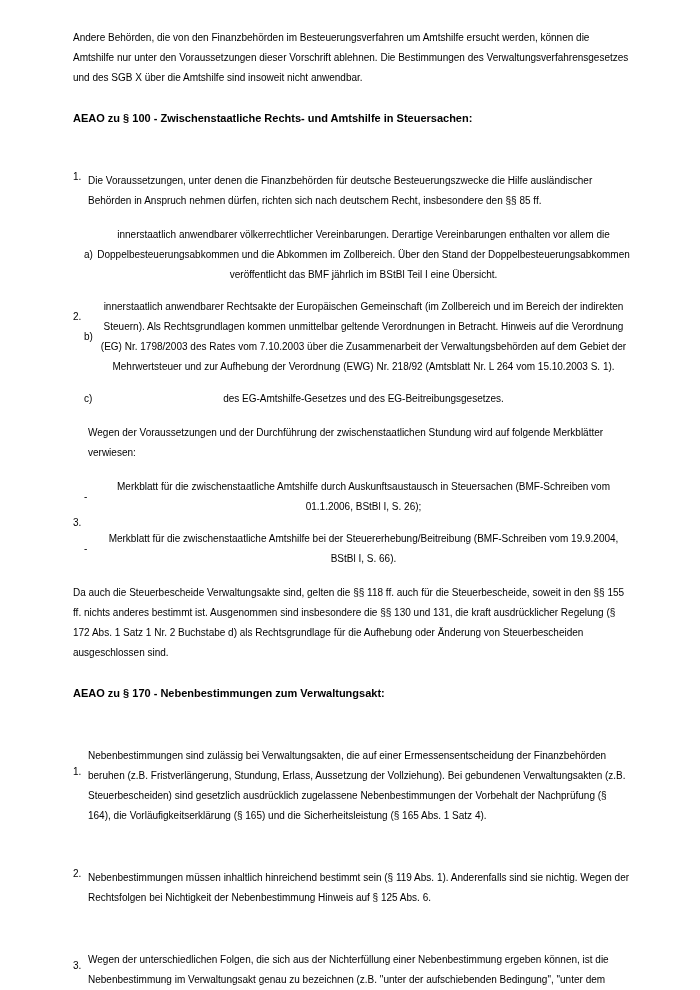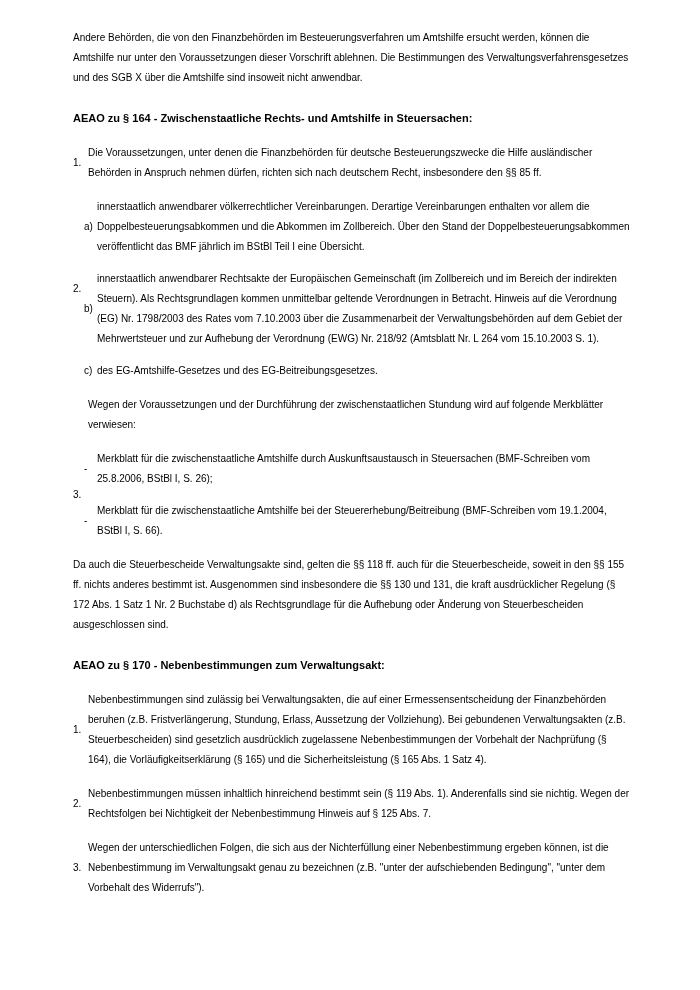--- a/index.html
+++ b/index.html
@@ -53,49 +53,51 @@
   }
   .licontent {
     flex: 1 1 auto;
     min-width: 0;
   }
   .licontent .ipara {
     margin: 0 0 12px 0;
   }
   .licontent .ipara:last-child {
     margin-bottom: 0;
+    margin-top: 28px;
   }
   .sublist {
     margin-left: -4px;
   }
   .sli {
     display: flex;
     align-items: center;
     margin: 0 0 12px 0;
   }
   .sli:last-child {
     margin-bottom: 0;
   }
   .smark {
     flex: 0 0 13px;
   }
   .sli p {
     margin: 0;
     flex: 1 1 auto;
     min-width: 0;
+    text-align: center;
   }
 </style>
 </head>
 <body>
 
 <div class="page">
 
   <p class="para">Andere Behörden, die von den Finanzbehörden im Besteuerungsverfahren um Amtshilfe ersucht werden, können die Amtshilfe nur unter den Voraussetzungen dieser Vorschrift ablehnen. Die Bestimmungen des Verwaltungsverfahrensgesetzes und des SGB X über die Amtshilfe sind insoweit nicht anwendbar.</p>
 
-  <h2 class="heading">AEAO zu § 164 - Zwischenstaatliche Rechts- und Amtshilfe in Steuersachen:</h2>
+  <h2 class="heading">AEAO zu § 100 - Zwischenstaatliche Rechts- und Amtshilfe in Steuersachen:</h2>
 
   <div class="olist">
 
     <div class="oli">
       <span class="num">1.</span>
       <div class="licontent">
         <p class="ipara">Die Voraussetzungen, unter denen die Finanzbehörden für deutsche Besteuerungszwecke die Hilfe ausländischer Behörden in Anspruch nehmen dürfen, richten sich nach deutschem Recht, insbesondere den §§ 85 ff.</p>
       </div>
     </div>
 
@@ -120,25 +122,25 @@
     </div>
 
     <p class="para indent">Wegen der Voraussetzungen und der Durchführung der zwischenstaatlichen Stundung wird auf folgende Merkblätter verwiesen:</p>
 
     <div class="oli">
       <span class="num">3.</span>
       <div class="licontent">
         <div class="sublist">
           <div class="sli">
             <span class="smark">-</span>
-            <p>Merkblatt für die zwischenstaatliche Amtshilfe durch Auskunftsaustausch in Steuersachen (BMF-Schreiben vom 25.8.2006, BStBl I, S. 26);</p>
+            <p>Merkblatt für die zwischenstaatliche Amtshilfe durch Auskunftsaustausch in Steuersachen (BMF-Schreiben vom 01.1.2006, BStBl I, S. 26);</p>
           </div>
           <div class="sli">
             <span class="smark">-</span>
-            <p>Merkblatt für die zwischenstaatliche Amtshilfe bei der Steuererhebung/Beitreibung (BMF-Schreiben vom 19.1.2004, BStBl I, S. 66).</p>
+            <p>Merkblatt für die zwischenstaatliche Amtshilfe bei der Steuererhebung/Beitreibung (BMF-Schreiben vom 19.9.2004, BStBl I, S. 66).</p>
           </div>
         </div>
       </div>
     </div>
 
   </div>
 
 
   <p class="para">Da auch die Steuerbescheide Verwaltungsakte sind, gelten die §§ 118 ff. auch für die Steuerbescheide, soweit in den §§ 155 ff. nichts anderes bestimmt ist. Ausgenommen sind insbesondere die §§ 130 und 131, die kraft ausdrücklicher Regelung (§ 172 Abs. 1 Satz 1 Nr. 2 Buchstabe d) als Rechtsgrundlage für die Aufhebung oder Änderung von Steuerbescheiden ausgeschlossen sind.</p>
 
@@ -149,21 +151,21 @@
     <div class="oli">
       <span class="num">1.</span>
       <div class="licontent">
         <p class="ipara">Nebenbestimmungen sind zulässig bei Verwaltungsakten, die auf einer Ermessensentscheidung der Finanzbehörden beruhen (z.B. Fristverlängerung, Stundung, Erlass, Aussetzung der Vollziehung). Bei gebundenen Verwaltungsakten (z.B. Steuerbescheiden) sind gesetzlich ausdrücklich zugelassene Nebenbestimmungen der Vorbehalt der Nachprüfung (§ 164), die Vorläufigkeitserklärung (§ 165) und die Sicherheitsleistung (§ 165 Abs. 1 Satz 4).</p>
       </div>
     </div>
 
     <div class="oli">
       <span class="num">2.</span>
       <div class="licontent">
-        <p class="ipara">Nebenbestimmungen müssen inhaltlich hinreichend bestimmt sein (§ 119 Abs. 1). Anderenfalls sind sie nichtig. Wegen der Rechtsfolgen bei Nichtigkeit der Nebenbestimmung Hinweis auf § 125 Abs. 7.</p>
+        <p class="ipara">Nebenbestimmungen müssen inhaltlich hinreichend bestimmt sein (§ 119 Abs. 1). Anderenfalls sind sie nichtig. Wegen der Rechtsfolgen bei Nichtigkeit der Nebenbestimmung Hinweis auf § 125 Abs. 6.</p>
       </div>
     </div>
 
     <div class="oli">
       <span class="num">3.</span>
       <div class="licontent">
         <p class="ipara">Wegen der unterschiedlichen Folgen, die sich aus der Nichterfüllung einer Nebenbestimmung ergeben können, ist die Nebenbestimmung im Verwaltungsakt genau zu bezeichnen (z.B. "unter der aufschiebenden Bedingung", "unter dem Vorbehalt des Widerrufs").</p>
       </div>
     </div>
 

